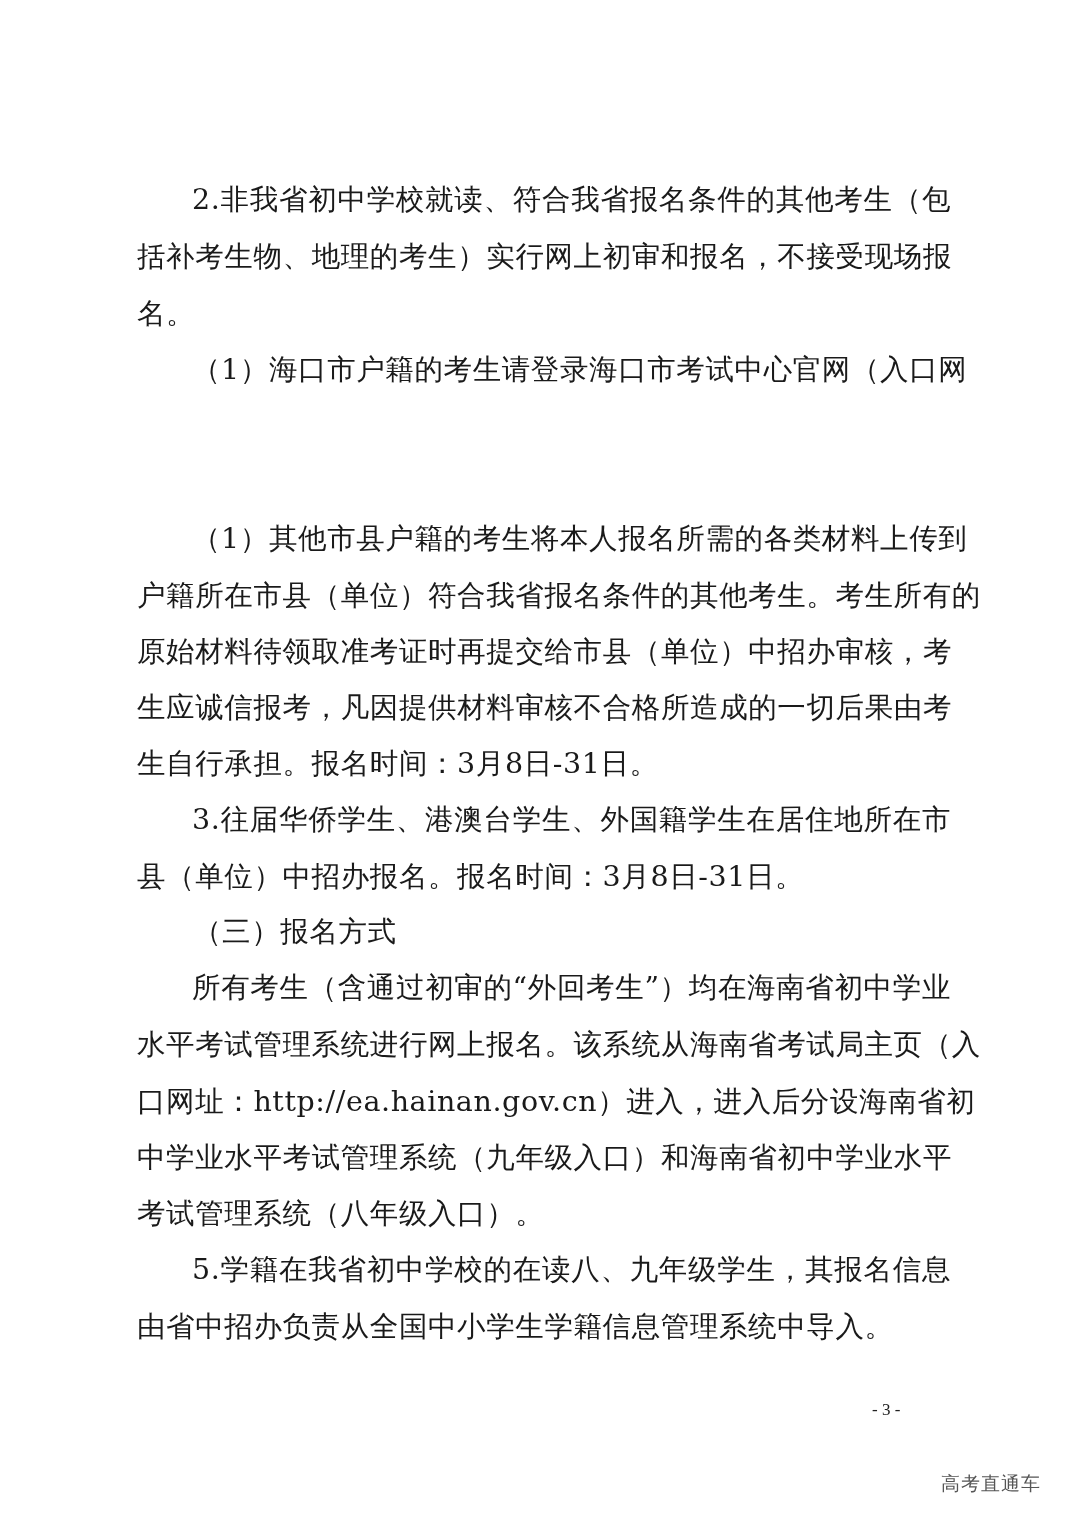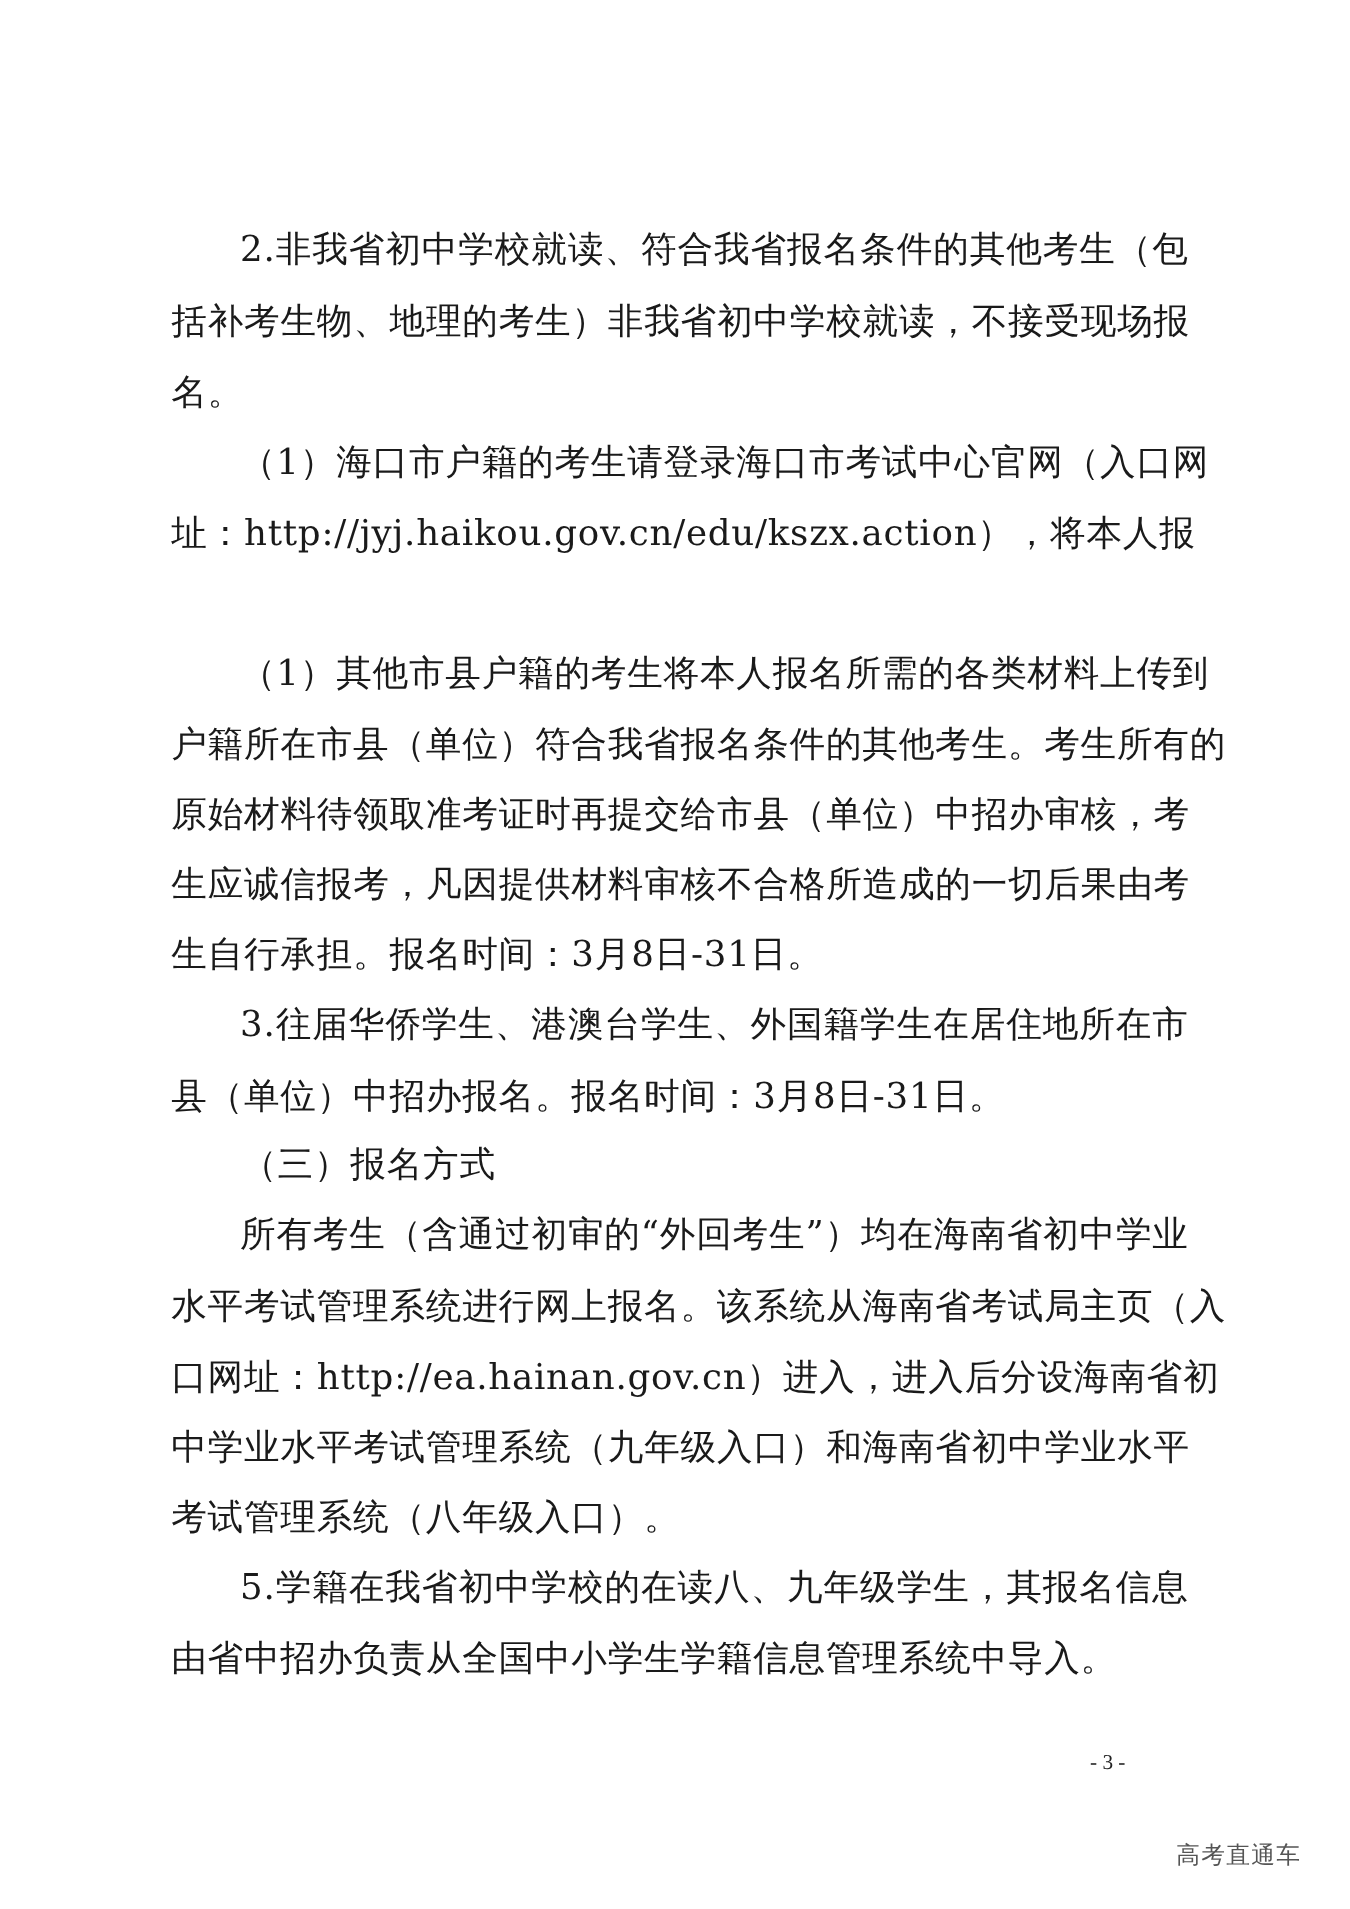--- a/index.html
+++ b/index.html
@@ -15,25 +15,24 @@
               font-family: "Liberation Serif", serif; color: #222; }
   .watermark { position: absolute; left: 941px; top: 1471px; font-size: 19px;
                font-family: "DejaVu Sans", sans-serif; color: #555; letter-spacing: 1px; }
 </style>
 </head>
 <body>
 
 <div class="page">
 
   <div class="line indent" style="top:180px">2.非我省初中学校就读、符合我省报名条件的其他考生（包</div>
-  <div class="line" style="top:237px">括补考生物、地理的考生）非我省初中学校就读，不接受现场报</div>
+  <div class="line" style="top:237px">括补考生物、地理的考生）实行网上初审和报名，不接受现场报</div>
   <div class="line last" style="top:294px">名。</div>
 
   <div class="line indent" style="top:350px">（1）海口市户籍的考生请登录海口市考试中心官网（入口网</div>
-  <div class="line" style="top:407px">址：http://jyj.haikou.gov.cn/edu/kszx.action），将本人报</div>
 
   <div class="line indent" style="top:519px">（1）其他市县户籍的考生将本人报名所需的各类材料上传到</div>
   <div class="line" style="top:576px">户籍所在市县（单位）符合我省报名条件的其他考生。考生所有的</div>
   <div class="line" style="top:632px">原始材料待领取准考证时再提交给市县（单位）中招办审核，考</div>
   <div class="line" style="top:688px">生应诚信报考，凡因提供材料审核不合格所造成的一切后果由考</div>
   <div class="line last" style="top:744px">生自行承担。报名时间：3月8日-31日。</div>
 
   <div class="line indent" style="top:800px">3.往届华侨学生、港澳台学生、外国籍学生在居住地所在市</div>
   <div class="line last" style="top:857px">县（单位）中招办报名。报名时间：3月8日-31日。</div>
 

